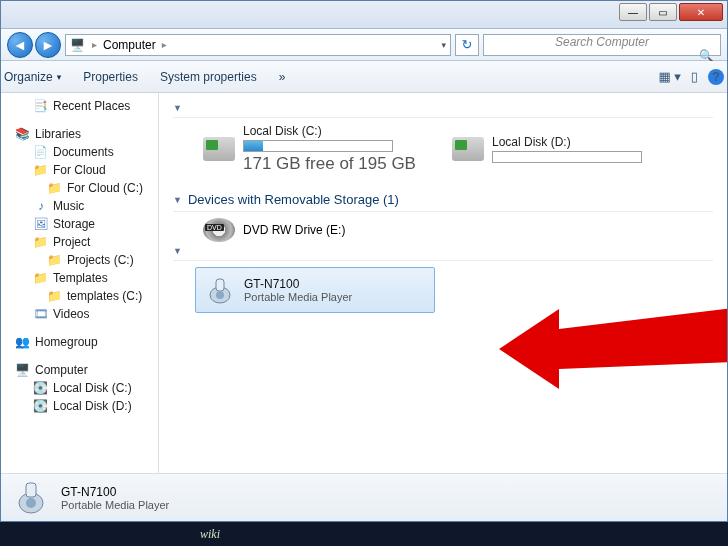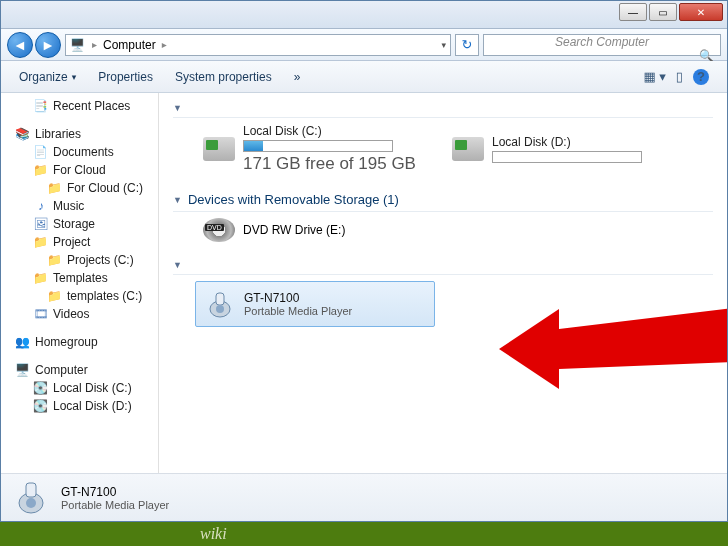--- a/index.html
+++ b/index.html
@@ -16,21 +16,21 @@
 .nav-arrows { display:flex; gap:2px; }
 .nav-arrow { width:26px; height:26px; border-radius:50%; background: radial-gradient(circle at 30% 30%, #6fb4f0, #1a6ec8); display:flex; align-items:center; justify-content:center; color:#fff; font-size:14px; border:1px solid #0d5aa6; }
 .addrbar { flex:1; height:22px; border:1px solid #9ab; background:#fff; display:flex; align-items:center; padding:0 4px; font-size:12px; gap:6px; }
 .addr-icon{width:16px;height:16px;display:inline-flex;align-items:center;justify-content:center;}
 .addr-sep { color:#888; font-size:10px; }
 .addr-drop { margin-left:auto; color:#555; font-size:9px; }
 .refresh-btn{width:24px;height:22px;border:1px solid #9ab;background:#fff;display:flex;align-items:center;justify-content:center;color:#1a6ec8;font-size:13px;}
 .searchbox { width:238px; height:22px; border:1px solid #9ab; background:#fff; display:flex; align-items:center; padding:0 6px; font-size:12px; color:#888; font-style:italic;flex-direction:column; }
 .searchbox .mag{margin-left:auto;color:#666;font-style:normal;}
 
-.toolbar { height:32px; background: linear-gradient(to bottom,#f7fafd,#e9eef5); border-bottom:1px solid #c9d4e0; display:flex; align-items:center; padding:0 18px; gap:22px; font-size:12px; color:#1a3a5c; }
+.toolbar { height:32px; background: linear-gradient(to bottom,#f7fafd,#e9eef5); border-bottom:1px solid #c9d4e0; display:flex; align-items:center; padding:0 3px; gap:22px; font-size:12px; color:#1a3a5c; }
 .tool-item{display:flex;align-items:center;gap:4px;cursor:default;}
 .tool-right{margin-left:auto;display:flex;gap:10px;align-items:center;}
 .tool-right span{color:#3a5a7c;font-size:13px;}
 .help-icon{width:16px;height:16px;border-radius:50%;background:#2b7de0;color:#fff;display:flex;align-items:center;justify-content:center;font-size:11px;font-weight:bold;}
 
 .body { flex:1; display:flex; overflow:hidden; }
 
 .sidebar { width:158px; border-right:1px solid #e0e0e0; padding:4px 0; font-size:12px; overflow:hidden; background:#fff; }
 .side-item { display:flex; align-items:center; gap:4px; padding:2px 0 2px 18px; height:18px; color:#222; white-space:nowrap; }
 .side-item.root{padding-left:14px;font-weight:normal;}
@@ -48,38 +48,38 @@
 .drives-row{display:flex;gap:36px;margin-bottom:14px;padding-left:30px;}
 .drive{display:flex;gap:8px;align-items:center;font-size:12px;}
 .drive-icon{width:32px;height:24px;background:linear-gradient(to bottom,#d8d8d8,#b0b0b0);border-radius:3px;position:relative;}
 .drive-icon::after{content:"";position:absolute;left:3px;top:3px;width:12px;height:10px;background:#3a9c3a;border-radius:1px;}
 .drive-meta{display:flex;flex-direction:column;gap:2px;}
 .drive-bar{width:150px;height:12px;border:1px solid #a0a0a0;background:#fff;position:relative;}
 .drive-bar-fill{height:100%;background:linear-gradient(to bottom,#5fb8e8,#2a8ad0);}
 .drive-free{font-size:17px;color:#555;}
 .drive-name{color:#222;}
 
-.device-item{display:flex;gap:8px;align-items:center;padding-left:30px;font-size:12px;margin-bottom:14px;}
+.device-item{display:flex;gap:8px;align-items:center;padding-left:30px;font-size:12px;}
 .dvd-icon{width:32px;height:24px;border-radius:50%;background:radial-gradient(circle,#eee 30%,#888 32%,#bbb 60%,#555);position:relative;}
 .dvd-icon::after{content:"DVD";position:absolute;left:2px;top:6px;font-size:7px;background:#222;color:#fff;padding:0 2px;border-radius:1px;}
 
 .portable-item{display:flex;gap:10px;align-items:center;padding:6px 10px;margin-left:22px;width:240px;border:1px solid #7ab4e8;background:linear-gradient(to bottom,#e8f2fc,#d4e6f7);border-radius:2px;}
 .portable-icon{width:28px;height:32px;display:flex;align-items:center;justify-content:center;}
 .portable-meta{display:flex;flex-direction:column;}
 .portable-name{font-size:12px;color:#111;}
 .portable-sub{font-size:11px;color:#555;}
 
 .arrow-overlay{position:absolute;left:340px;top:186px;pointer-events:none;}
 
 .detailsbar{height:48px;border-top:1px solid #d8dee6;background:linear-gradient(to bottom,#f4f7fb,#e8eef5);display:flex;align-items:center;padding:0 14px;gap:12px;}
 .details-icon{width:34px;height:38px;}
 .details-text{display:flex;flex-direction:column;font-size:12px;}
 .details-text .sub{color:#555;font-size:11px;}
 
-.banner{position:absolute;left:0;bottom:0;width:728px;height:24px;background:#4d7c0f;display:flex;align-items:center;padding:0 0 0 200px;color:#fff;font-size:16px;}
+.banner{position:absolute;left:0;bottom:0;width:728px;height:24px;background:#0f172a;display:flex;align-items:center;padding:0 0 0 200px;color:#fff;font-size:12px;}
 .banner .wiki{font-family:Georgia,serif;font-style:italic;color:#d8e0c0;margin-right:4px;}
 </style>
 </head>
 <body>
 
 <div class="window">
 
   <div class="titlebar">
     <div class="win-btns">
       <div class="win-btn">—</div>

